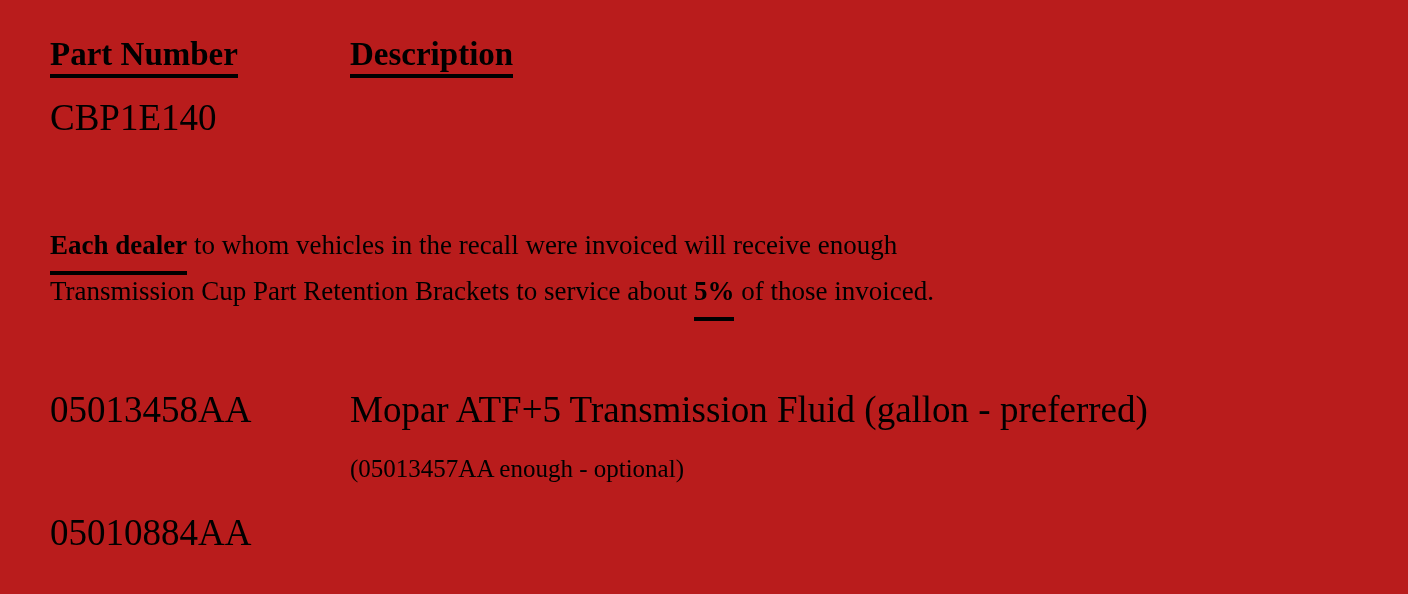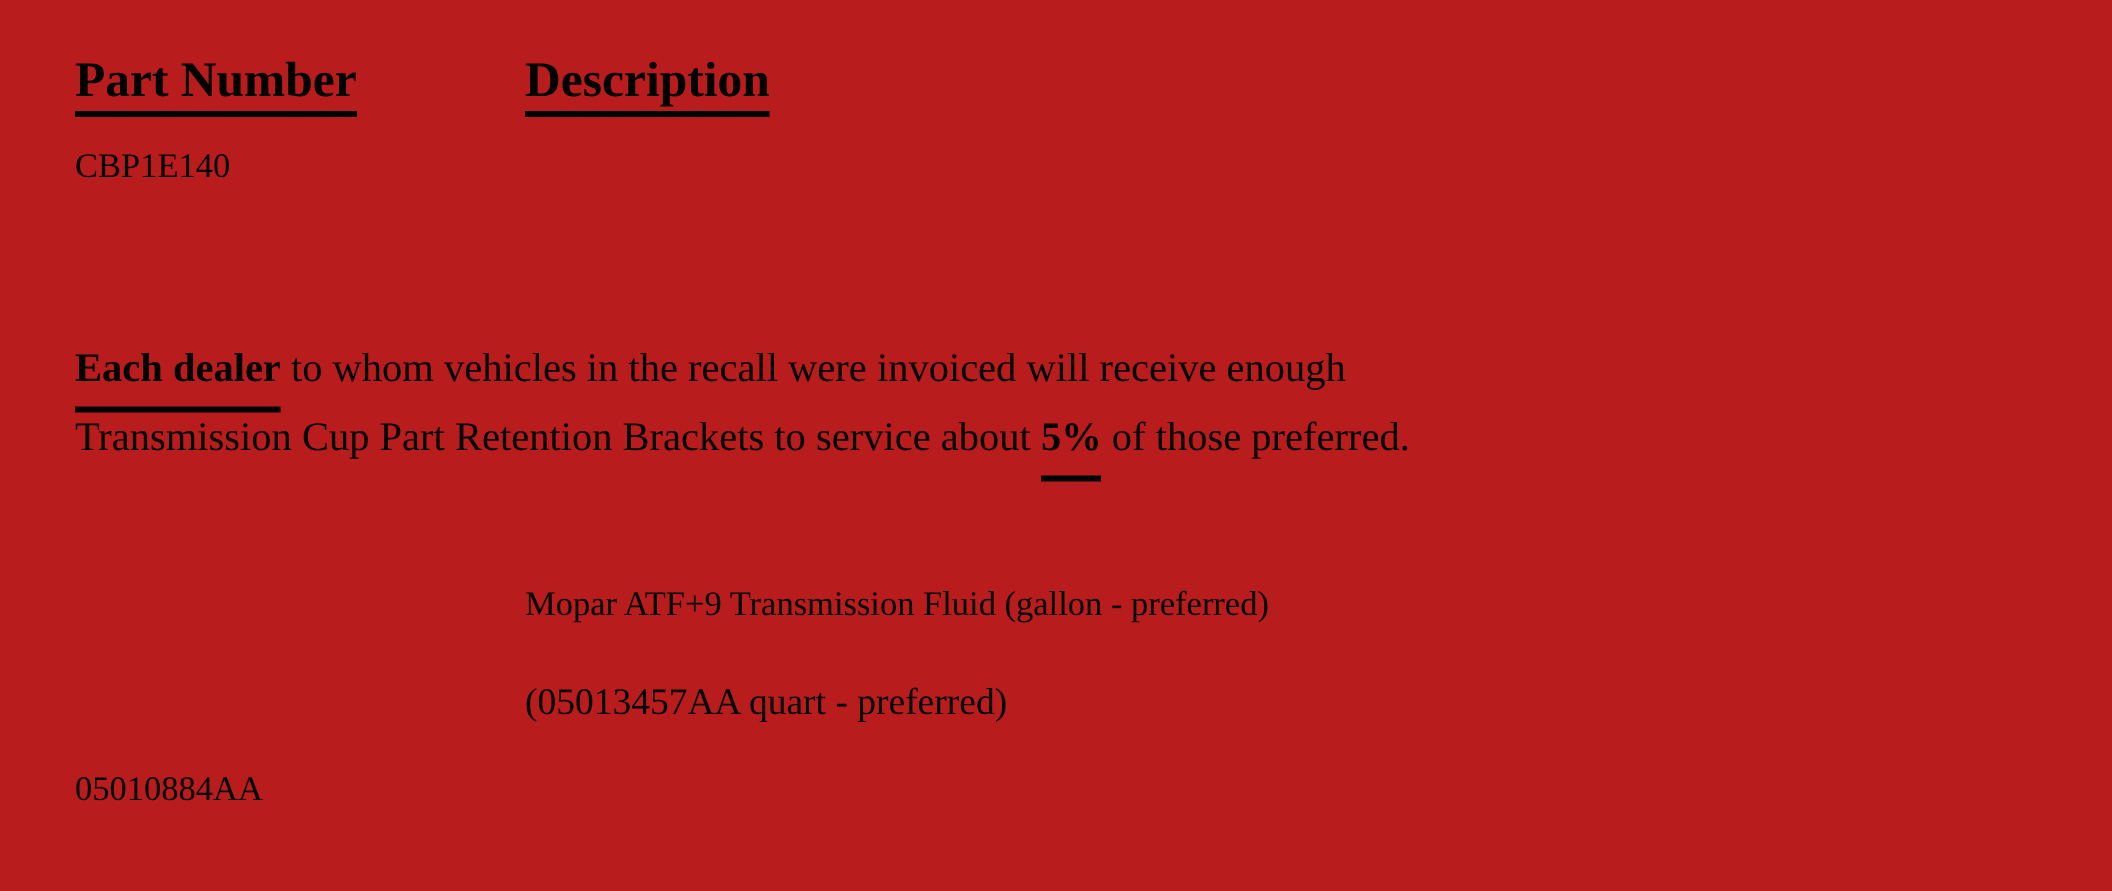--- a/index.html
+++ b/index.html
@@ -38,21 +38,21 @@
   }
 
   
   .t-head {
     font-size: 33px;
     font-weight: bold;
     line-height: 1;
     letter-spacing: 0px;
   }
   .t-body {
-    font-size: 23px;
+    font-size: 37px;
     font-weight: normal;
     line-height: 1;
   }
   .t-small {
     font-size: 25px;
     font-weight: normal;
     line-height: 1;
   }
 
   
@@ -99,24 +99,25 @@
 
   <div class="row col-desc t-head" style="top:38px;text-decoration:underline;">
     <span class="ul">Description</span>
   </div>
 
   <div class="row col-part t-body" style="top:99px;">CBP1E140</div>
 
 
   <div class="para" style="top:222px;">
     <span class="nowrapline"><b class="ul">Each dealer</b><span> to whom vehicles in the recall were invoiced will receive enough</span></span>
-    <span class="nowrapline"><span>Transmission Cup Part Retention Brackets to service about </span><b class="ul">5%</b><span> of those preferred.</span></span>
+    <span class="nowrapline"><span>Transmission Cup Part Retention Brackets to service about </span><b class="ul">5%</b><span> of those invoiced.</span></span>
   </div>
 
+  <div class="row col-part t-body" style="top:391px;">05013458AA</div>
 
-  <div class="row col-desc t-body" style="top:391px;">Mopar ATF+9 Transmission Fluid (gallon - preferred)</div>
+  <div class="row col-desc t-body" style="top:391px;">Mopar ATF+5 Transmission Fluid (gallon - preferred)</div>
 
-  <div class="row col-desc t-small" style="top:456px;">(05013457AA quart - preferred)</div>
+  <div class="row col-desc t-small" style="top:456px;">(05013457AA enough - optional)</div>
 
   <div class="row col-part t-body" style="top:514px;">05010884AA</div>
 
 
 </div>
 
 </body></html>

